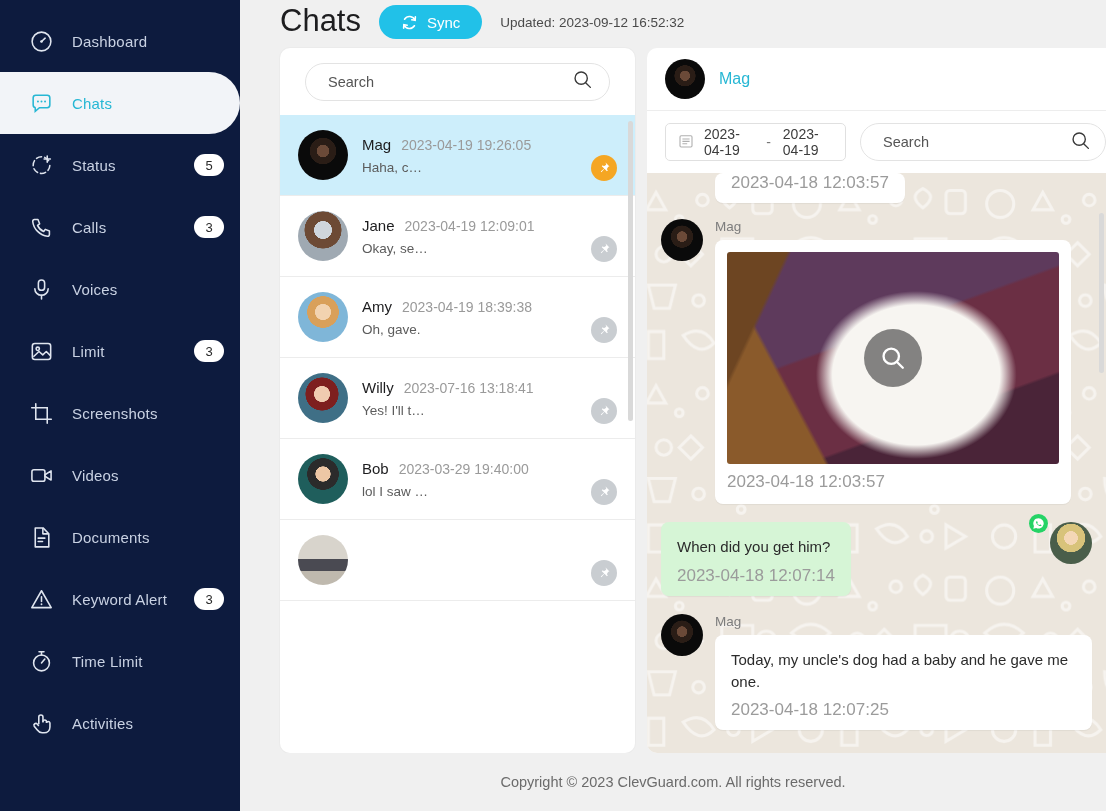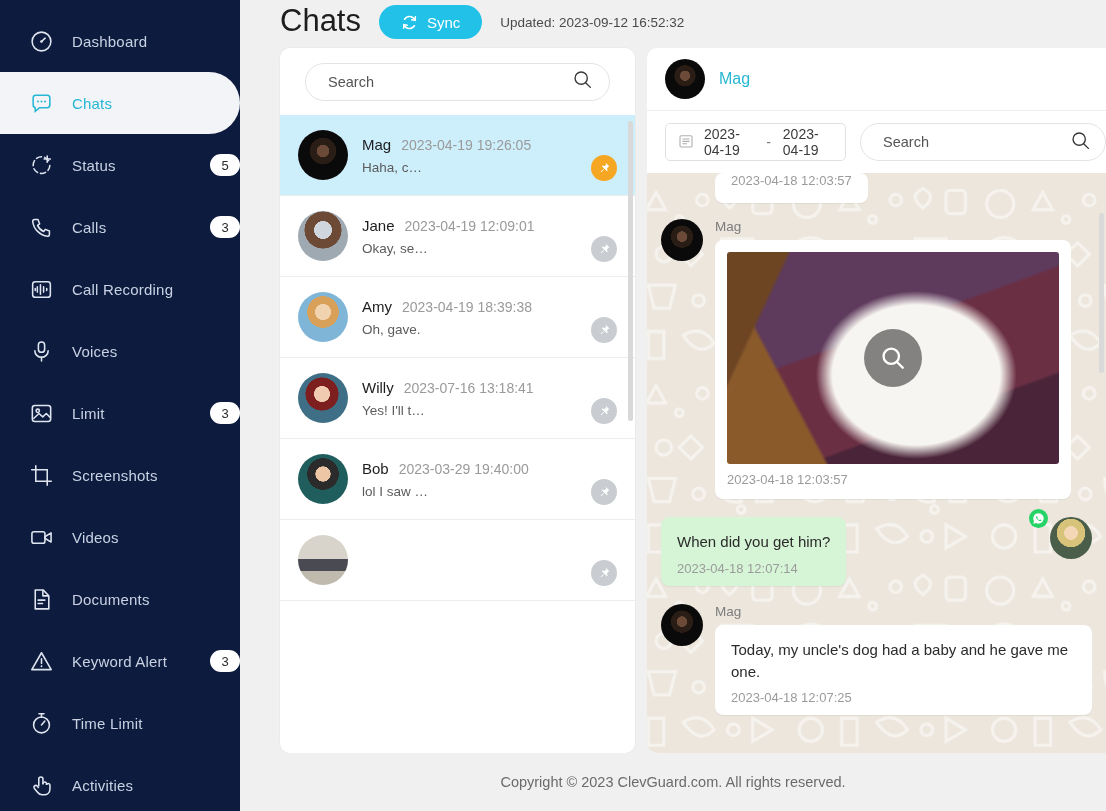--- a/index.html
+++ b/index.html
@@ -16,21 +16,21 @@
     width: 240px; height: 811px;
     background: #0d1b3e;
     flex: 0 0 240px;
     padding-top: 10px;
     position: relative;
     z-index: 5;
   }
   .nav-item {
     height: 62px;
     display: flex; align-items: center;
-    padding-left: 28px; 
+    padding-left: 28px; padding-right: 16px;
     color: #c9d2e3;
     font-size: 15px;
     position: relative;
     cursor: pointer;
   }
   .nav-item .ico {
     width: 26px; height: 26px;
     flex: 0 0 26px;
     display: flex; align-items: center; justify-content: center;
     margin-right: 18px;
@@ -267,21 +267,21 @@
     padding: 14px 16px 10px 16px;
     max-width: 385px;
     box-shadow: 0 1px 1px rgba(0,0,0,.05);
   }
   .bubble.img-bubble { padding: 12px; }
   .bubble-text {
     font-size: 15px; color: #2b2b2b; line-height: 1.45;
     word-break: break-word;
   }
   .bubble-time {
-    font-size: 13px; color: #9b9b9b;
+    font-size: 17px; color: #9b9b9b;
     margin-top: 8px;
   }
   .photo {
     width: 332px; height: 212px;
     border-radius: 3px;
     position: relative;
     overflow: hidden;
     display: block;
   }
   .photo-overlay {
@@ -371,29 +371,20 @@
           <span class="badge">5</span>
         </div>
         <div class="nav-item">
           <span class="ico">
             <svg width="25" height="25" viewBox="0 0 24 24" fill="none" stroke="#dfe5ef" stroke-width="1.5" style="color:#dfe5ef">
               <path d="M5.2 4.4h3.4l1.6 4-2 1.5a11.5 11.5 0 0 0 5.9 5.9l1.5-2 4 1.6v3.4a1.6 1.6 0 0 1-1.8 1.6C10.6 19.7 4.3 13.4 3.6 6.2A1.6 1.6 0 0 1 5.2 4.4z" stroke-linejoin="round"></path>
             </svg>
           </span>
           <span class="label">Calls</span>
           <span class="badge">3</span>
-        </div>
-        <div class="nav-item">
-          <span class="ico">
-            <svg width="25" height="25" viewBox="0 0 24 24" fill="none" stroke="#dfe5ef" stroke-width="1.5" style="color:#dfe5ef">
-              <rect x="3.5" y="4.5" width="17" height="15" rx="2.5"></rect>
-              <path d="M8 9.5v5M11 7.5v9M14 9.5v5M17 11v2M6 11v2" stroke-linecap="round"></path>
-            </svg>
-          </span>
-          <span class="label">Call Recording</span>
         </div>
         <div class="nav-item">
           <span class="ico">
             <svg width="25" height="25" viewBox="0 0 24 24" fill="none" stroke="#dfe5ef" stroke-width="1.5" style="color:#dfe5ef">
               <rect x="9" y="2.8" width="6" height="10" rx="3"></rect>
               <path d="M5.6 11.2a6.4 6.4 0 0 0 12.8 0" stroke-linecap="round"></path>
               <path d="M12 17.6V21" stroke-linecap="round"></path>
             </svg>
           </span>
           <span class="label">Voices</span>

